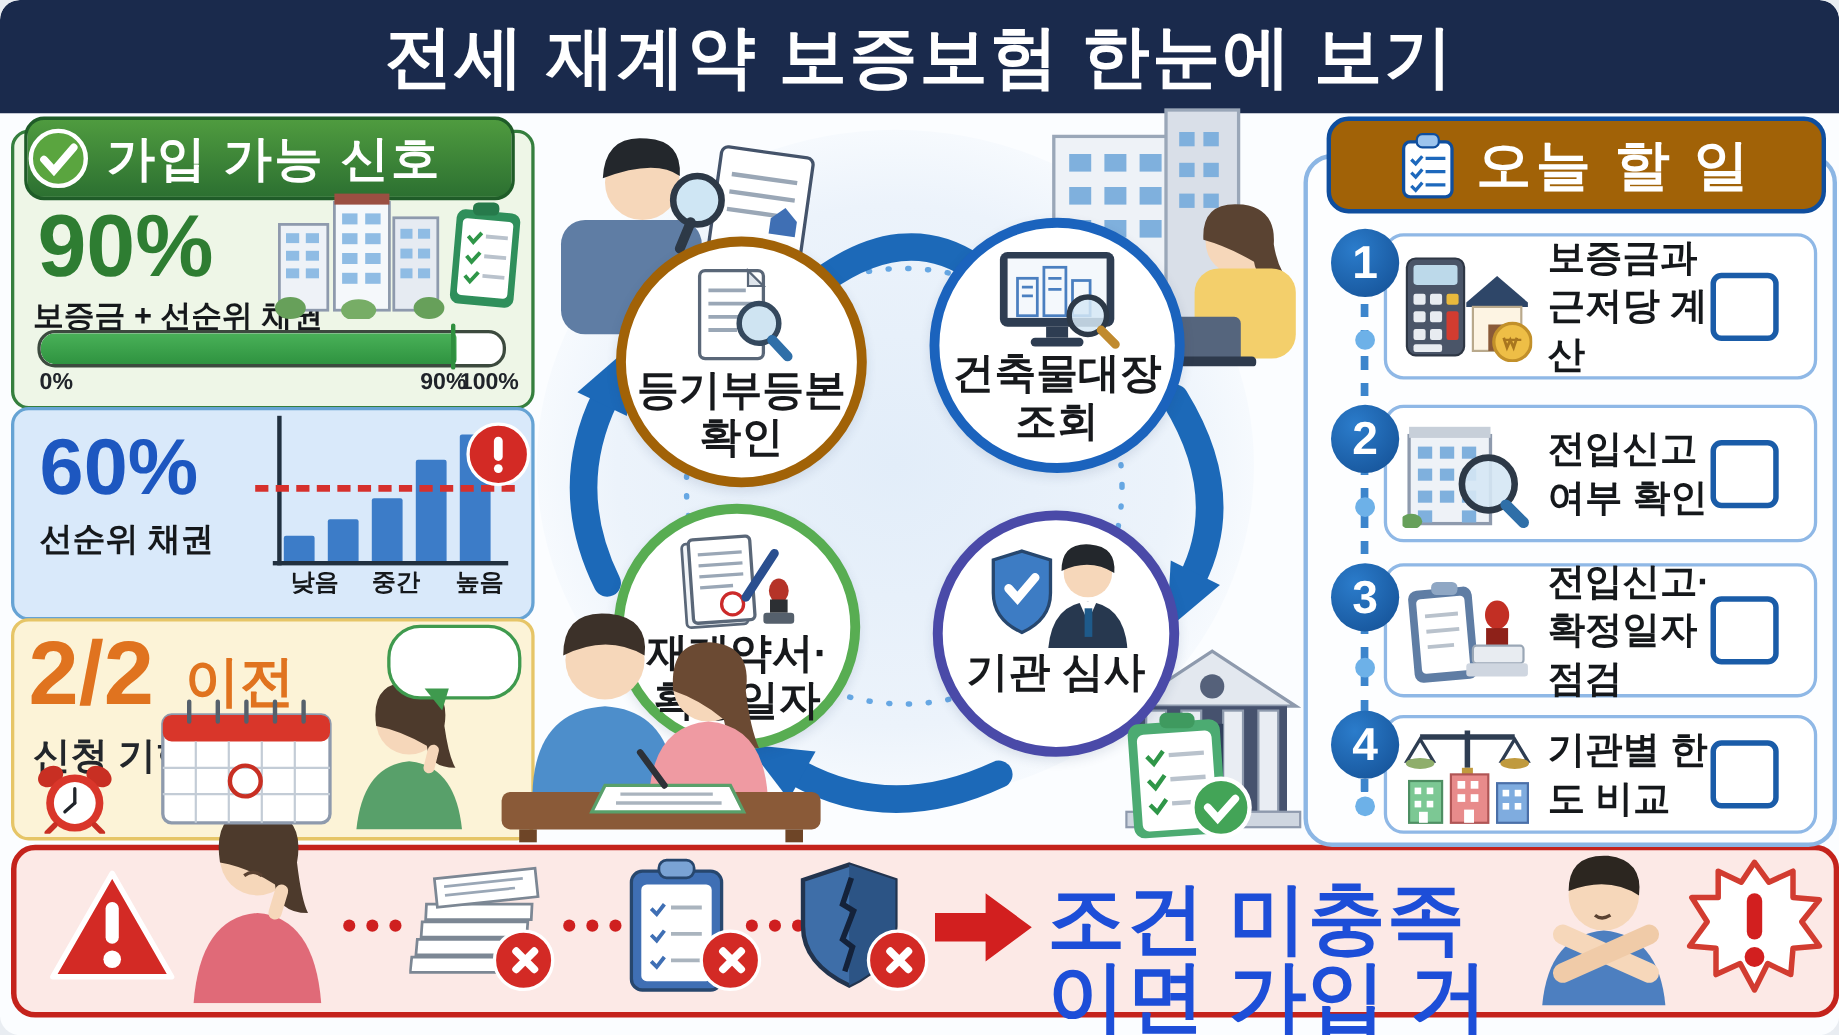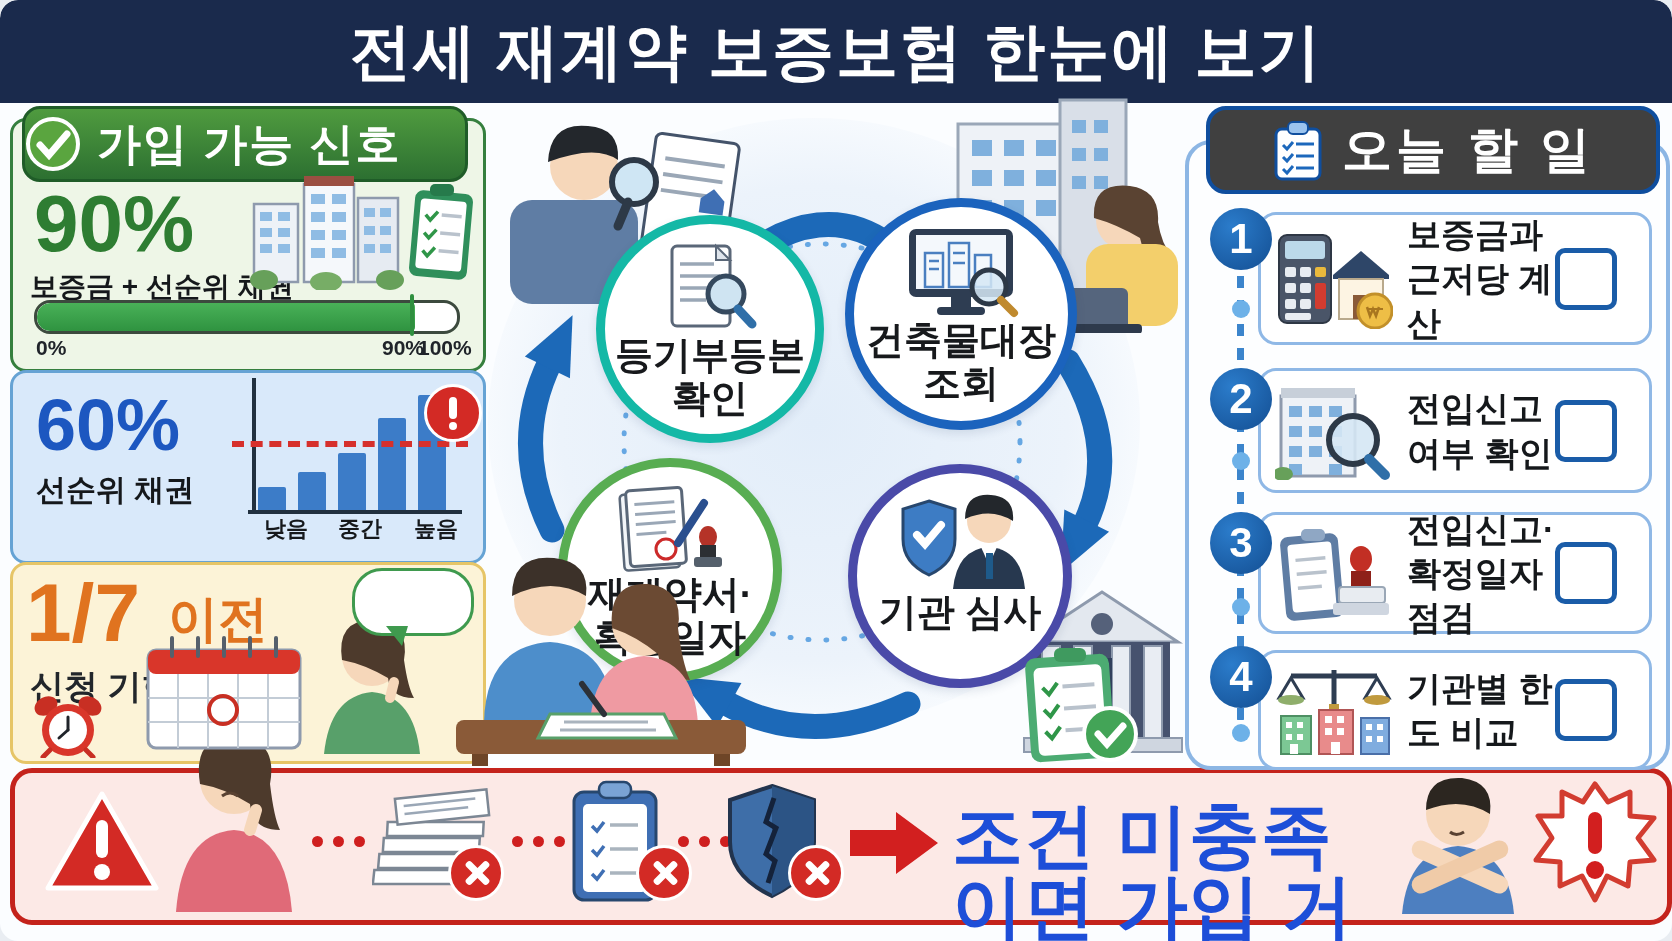--- a/index.html
+++ b/index.html
@@ -8,21 +8,21 @@
 
   
   #titlebar{left:0;top:0;width:1672px;height:103px;background:#1a2a4c;display:flex;align-items:center;justify-content:center;border-radius:18px 18px 0 0;}
   #titlebar h1{margin:0;color:#fff;font-size:62px;font-weight:bold;letter-spacing:2px;}
 
   
   #center-blob{left:488px;top:118px;width:652px;height:610px;background:radial-gradient(ellipse at center,#e2edf9 0%,#ecf3fb 55%,rgba(255,255,255,0) 78%);border-radius:50%;}
   svg.flow{left:470px;top:100px;width:680px;height:660px;}
   .step-circle{background:#fff;border-radius:50%;display:flex;flex-direction:column;align-items:center;justify-content:flex-start;z-index:5;box-shadow:0 4px 10px rgba(30,60,100,.12);}
   .step-circle .lbl{font-weight:bold;color:#17191c;font-size:38px;line-height:1.12;text-align:center;}
-  #step1{left:596px;top:215px;width:210px;height:210px;border:9px solid #14b8a6;}
+  #step1{left:560px;top:215px;width:210px;height:210px;border:9px solid #a16207;}
   #step2{left:845px;top:198px;width:214px;height:214px;border:9px solid #1b63bd;}
   #step3{left:558px;top:458px;width:206px;height:206px;border:9px solid #58ad52;}
   #step4{left:848px;top:464px;width:206px;height:206px;border:9px solid #4a4aa8;}
   .step-circle svg{margin-top:18px;}
 
   .illus{z-index:2;}
   .illus-front{z-index:6;}
 
   
   .panel{border-radius:16px;z-index:5;}
@@ -52,21 +52,21 @@
 
   #panel-deadline{left:10px;top:562px;width:470px;height:196px;background:#fcf3d7;border:3px solid #e6c567;}
   #deadline-val{left:26px;top:566px;font-size:82px;font-weight:bold;color:#e0731f;z-index:6;}
   #deadline-suffix{left:168px;top:586px;font-size:50px;font-weight:bold;color:#e0731f;z-index:6;}
   #deadline-label{left:30px;top:664px;font-size:34px;font-weight:bold;color:#22262b;z-index:6;}
   #speech-bubble{left:352px;top:568px;width:116px;height:62px;background:#fff;border:3px solid #3f9a4e;border-radius:30px;z-index:7;}
   #speech-tail{left:386px;top:626px;width:0;height:0;border-left:16px solid transparent;border-right:6px solid transparent;border-top:20px solid #3f9a4e;z-index:7;}
 
   
   #todo-outer{left:1185px;top:140px;width:477px;height:622px;background:#fdfeff;border:4px solid #8cb6e4;border-radius:26px;z-index:4;}
-  #todo-header{left:1206px;top:106px;width:446px;height:80px;background:#404040;border:4px solid #0f4e9e;border-radius:20px;display:flex;align-items:center;justify-content:center;gap:18px;z-index:6;}
+  #todo-header{left:1206px;top:106px;width:446px;height:80px;background:#a16207;border:4px solid #0f4e9e;border-radius:20px;display:flex;align-items:center;justify-content:center;gap:18px;z-index:6;}
   #todo-header .txt{color:#fff;font-size:50px;font-weight:bold;letter-spacing:4px;}
   #todo-dots{left:1237px;top:252px;width:7px;height:470px;background:repeating-linear-gradient(#3c85cc 0 12px,rgba(0,0,0,0) 12px 24px);border-radius:4px;z-index:5;}
   .num-circle{width:62px;height:62px;border-radius:50%;background:radial-gradient(circle at 35% 30%,#2b7ccb,#134e92);display:flex;align-items:center;justify-content:center;color:#fff;font-size:42px;font-weight:bold;z-index:7;left:1210px;}
   .mini-dot{width:18px;height:18px;border-radius:50%;background:#6db1e8;left:1232px;z-index:6;}
   .todo-item{left:1258px;width:394px;background:#fff;border:3px solid #8fb8e6;border-radius:18px;display:flex;align-items:center;z-index:6;box-sizing:border-box;padding:0 32px 0 14px;}
   .todo-item .txt{font-size:34px;font-weight:bold;color:#15181b;line-height:1.3;flex:1;margin-left:14px;}
   .todo-check{width:52px;height:52px;border:5px solid #1a5ca8;border-radius:10px;background:#fff;flex:0 0 auto;}
 
   
   #footer-banner{left:10px;top:768px;width:1652px;height:147px;background:#fce9e6;border:5px solid #c4231c;border-radius:22px;z-index:3;}
@@ -342,21 +342,21 @@
     <span class="tick" style="left:34px;">낮음</span>
     <span class="tick" style="left:108px;">중간</span>
     <span class="tick" style="left:184px;">높음</span>
     <div id="alert-badge">
         <div class="bar"></div>
         <div class="dot"></div>
       </div>
   </div>
 
   <div class="abs panel" id="panel-deadline"></div>
-  <div class="abs" id="deadline-val">1/7</div>
+  <div class="abs" id="deadline-val">2/2</div>
   <div class="abs" id="deadline-suffix">이전</div>
   <div class="abs" id="deadline-label">신청 기한</div>
   <svg class="abs" style="left:26px;top:692px;z-index:6;" width="84" height="66">
     <ellipse cx="20" cy="14" rx="12" ry="9" fill="#c82f23" transform="rotate(-28 20 14)"></ellipse>
     <ellipse cx="64" cy="14" rx="12" ry="9" fill="#c82f23" transform="rotate(28 64 14)"></ellipse>
     <circle cx="42" cy="38" r="26" fill="#d9362a"></circle>
     <circle cx="42" cy="38" r="19" fill="#fff"></circle>
     <line x1="42" y1="38" x2="42" y2="25" stroke="#20242a" stroke-width="3" stroke-linecap="round"></line>
     <line x1="42" y1="38" x2="33" y2="46" stroke="#20242a" stroke-width="3" stroke-linecap="round"></line>
     <line x1="24" y1="58" x2="17" y2="65" stroke="#c82f23" stroke-width="5" stroke-linecap="round"></line>
@@ -481,21 +481,21 @@
         </g>
       <ellipse cx="86" cy="34" rx="11" ry="13" fill="#c22f24"></ellipse>
       <rect x="76" y="46" width="20" height="16" fill="#8e2119"></rect>
       <rect x="64" y="62" width="46" height="16" rx="3" fill="#e8ecf1" stroke="#9aa7b6" stroke-width="2"></rect>
       <rect x="58" y="78" width="56" height="12" rx="3" fill="#cfd6e0"></rect>
     </svg>
     <div class="txt"><span>전입신고·</span><br><span>확정일자 점검</span></div>
     <div class="todo-check"></div>
   </div>
 
-  <div class="abs todo-item" style="top:650px;height:120px;">
+  <div class="abs todo-item" style="top:650px;height:108px;">
     <svg width="118" height="92">
       <line x1="59" y1="6" x2="59" y2="40" stroke="#2e3d52" stroke-width="5"></line>
       <line x1="16" y1="12" x2="102" y2="12" stroke="#2e3d52" stroke-width="5"></line>
       <path d="M 4 34 L 28 34 L 16 14 Z" fill="none" stroke="#2e3d52" stroke-width="3"></path>
       <ellipse cx="16" cy="36" rx="13" ry="5" fill="#8fae6b"></ellipse>
       <path d="M 90 34 L 114 34 L 102 14 Z" fill="none" stroke="#2e3d52" stroke-width="3"></path>
       <ellipse cx="102" cy="36" rx="13" ry="5" fill="#c09a3e"></ellipse>
       <rect x="54" y="40" width="10" height="8" fill="#c09a3e"></rect>
       <rect x="6" y="52" width="30" height="38" fill="#7cc894" stroke="#4e8f63" stroke-width="2"></rect>
       <rect x="44" y="46" width="34" height="44" fill="#e88b8b" stroke="#b05555" stroke-width="2"></rect>

